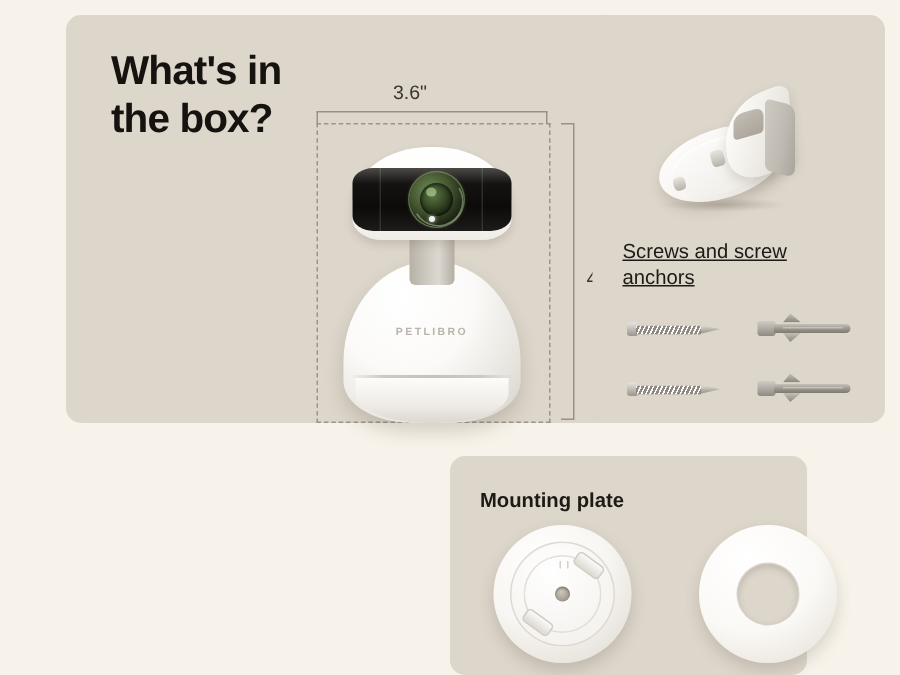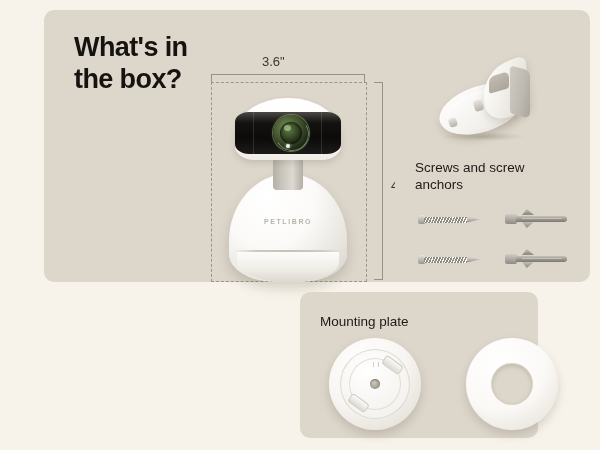--- a/index.html
+++ b/index.html
@@ -12,21 +12,21 @@
   .page{position:relative;width:600px;height:450px;}
 
   .panel{
     position:absolute;
     background:#ddd6cb;
     border-radius:10px;
   }
   #panel-hero{left:12px;top:10px;width:373px;height:272px;margin-left:32px;}
   #panel-accessories{left:395px;top:10px;width:195px;height:272px;}
   #panel-power{left:12px;top:292px;width:278px;height:146px;}
-  #panel-mount{left:300px;top:292px;width:238px;height:146px;}
+  #panel-mount{left:300px;top:304px;width:238px;height:146px;font-weight:bold;}
 
   .title{
     position:absolute;left:30px;top:22px;
     font-size:27px;font-weight:bold;color:#15120f;
     line-height:1.18;letter-spacing:-0.6px;
     white-space:pre-line;
   }
 
   .label{
     position:absolute;
@@ -380,21 +380,21 @@
       <div class="wm-shadow"></div>
       <div class="wm-plate"></div>
       <div class="wm-plate-inner"></div>
       <div class="wm-arm"></div>
       <div class="wm-back"></div>
       <div class="wm-notch"></div>
       <div class="wm-screw" id="wm-screw-a"></div>
       <div class="wm-screw" id="wm-screw-b"></div>
     </div>
 
-    <div class="label" style="left:20px;top:150px;width:152px;">Screws and screw anchors</div>
+    <div class="label" style="left:20px;top:150px;width:152px;text-decoration:underline;">Screws and screw anchors</div>
 
     <div class="screw" style="left:23px;top:205px">
       <div class="screw-head"></div>
       <div class="screw-shaft"></div>
       <div class="screw-tip"></div>
     </div>
     <div class="screw" style="left:23px;top:245px">
       <div class="screw-head"></div>
       <div class="screw-shaft"></div>
       <div class="screw-tip"></div>

